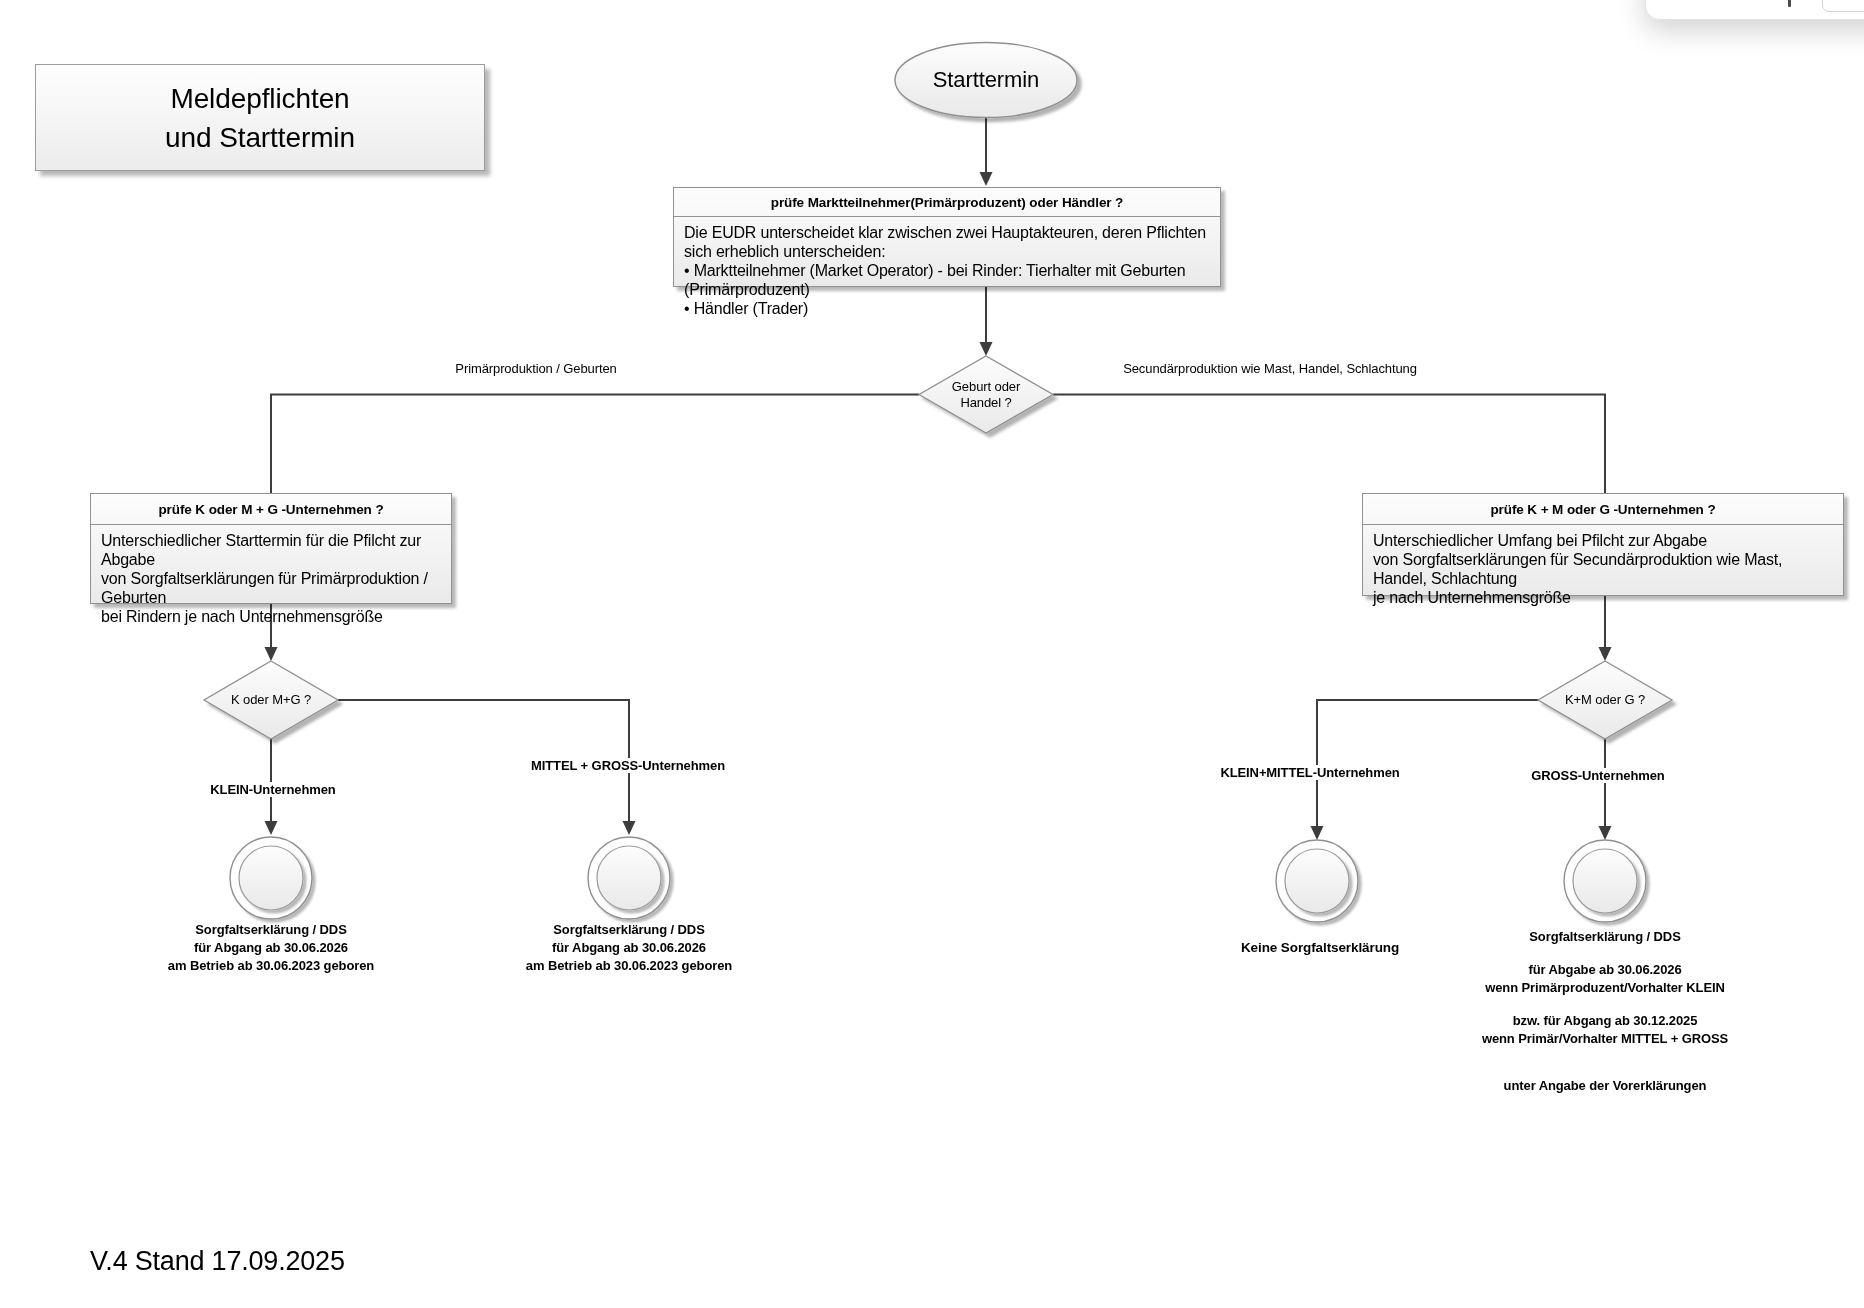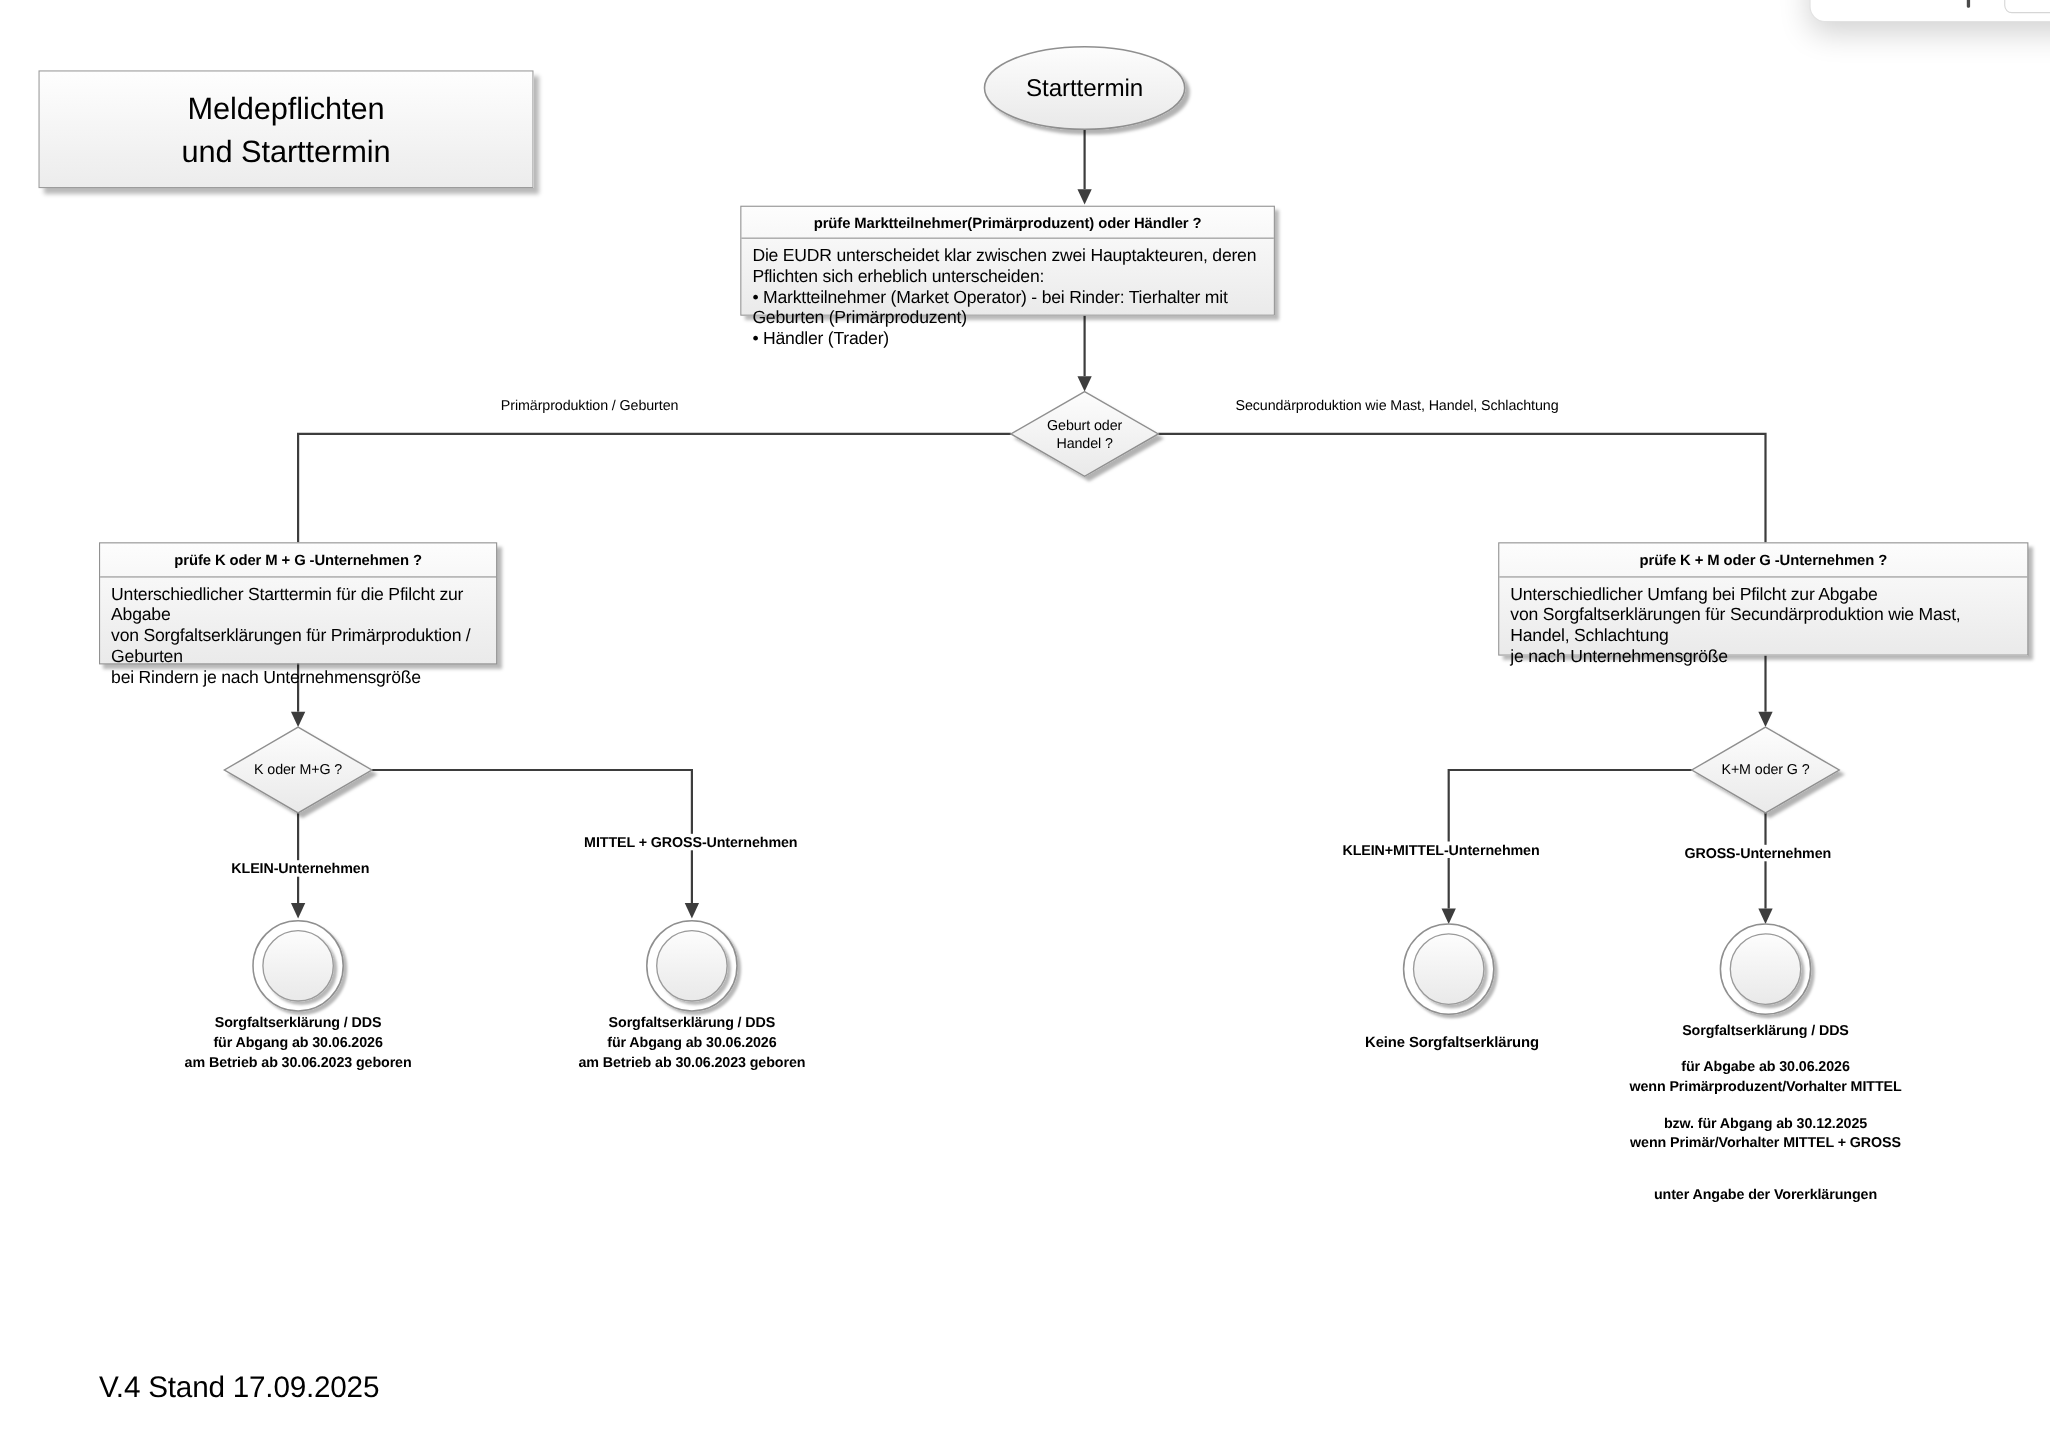--- a/index.html
+++ b/index.html
@@ -48,21 +48,21 @@
     font-size: 13.5px;
     display: flex; align-items: center; justify-content: center;
   }
   .proc-body {
     font-size: 16px;
     letter-spacing: -0.2px;
     line-height: 19px;
     padding: 6px 10px 0 10px;
     text-align: left;
   }
-  .box-actor   { left: 673px;  top: 187px; width: 486px; height: 100px; }
+  .box-actor   { left: 673px;  top: 187px; width: 548px; height: 100px; }
   .box-actor .proc-header { height: 28px; }
   .box-primary { left: 90px;   top: 493px; width: 362px; height: 111px; }
   .box-primary .proc-header { height: 30px; }
   .box-secondary { left: 1362px; top: 493px; width: 482px; height: 103px; }
   .box-secondary .proc-header { height: 30px; }
 
   
   .start-label   { font-size: 22px; white-space: nowrap; }
   .diamond-label { font-size: 13px; text-align: center; line-height: 16px; white-space: nowrap; }
   .branch-label  { font-size: 13px; white-space: nowrap; }
@@ -227,21 +227,21 @@
     <div>am Betrieb ab 30.06.2023 geboren</div>
   </div>
 
   <div class="abs cx result" style="left:1320px; top:939px; font-size:13.5px;">
     <div>Keine Sorgfaltserklärung</div>
   </div>
 
   <div class="abs cx result" style="left:1605px; top:928px;">
     <div>Sorgfaltserklärung / DDS</div>
     <div class="gap-before">für Abgabe ab 30.06.2026</div>
-    <div>wenn Primärproduzent/Vorhalter MITTEL</div>
+    <div>wenn Primärproduzent/Vorhalter KLEIN</div>
     <div class="gap-before">bzw. für Abgang ab 30.12.2025</div>
     <div>wenn Primär/Vorhalter MITTEL + GROSS</div>
     <div class="gap-before-sm">unter Angabe der Vorerklärungen</div>
   </div>
 
   <div class="abs version-label">V.4 Stand 17.09.2025</div>
 
   <div class="abs popup-remnant"></div>
   <div class="abs popup-remnant-glyph"></div>
   <div class="abs popup-remnant-button"></div>

